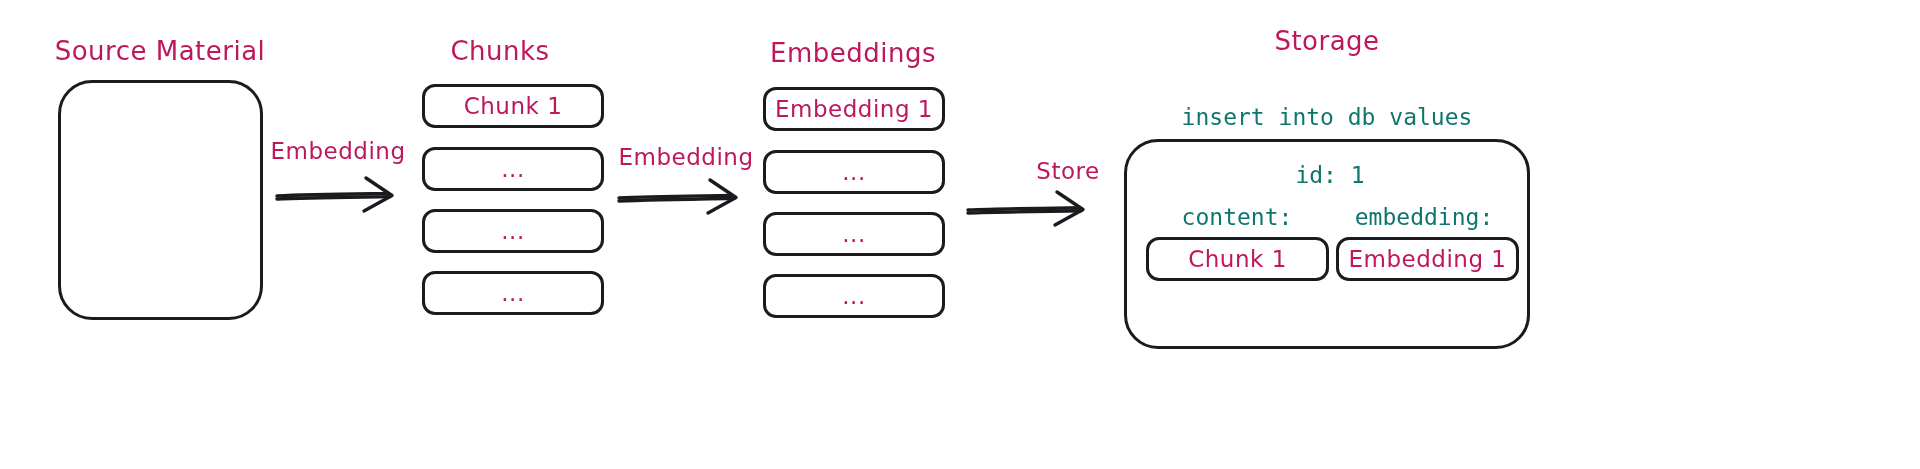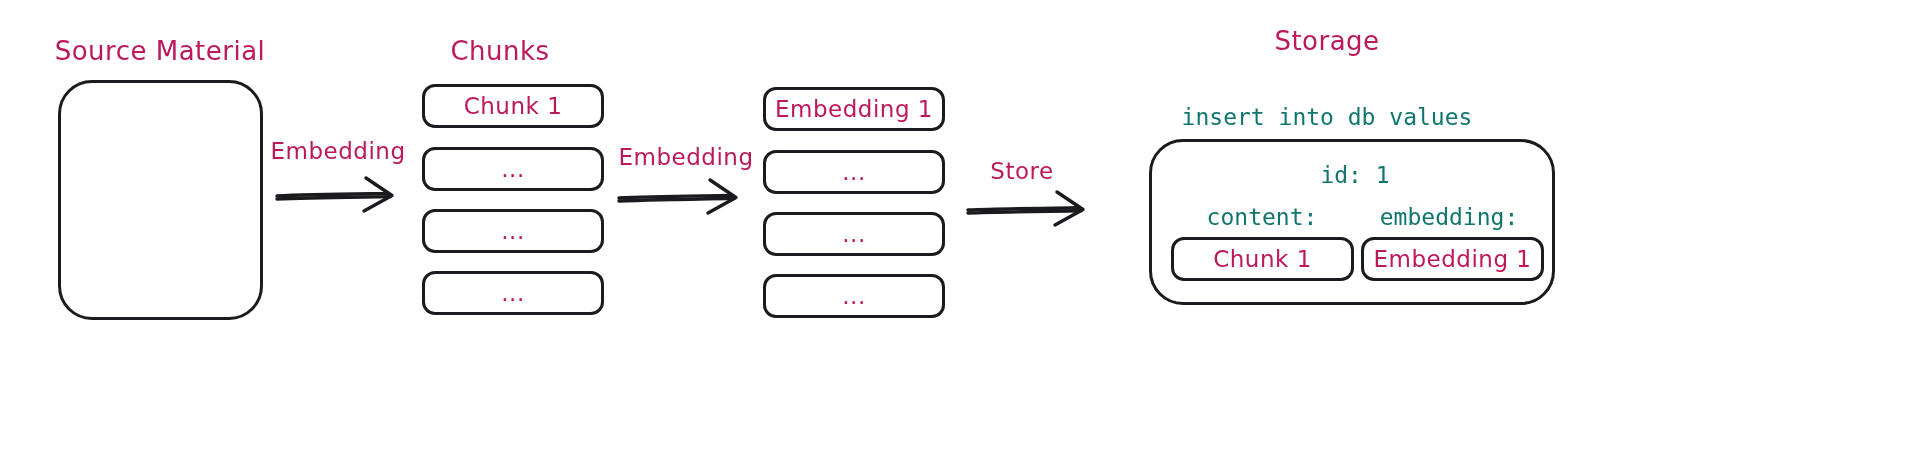--- a/index.html
+++ b/index.html
@@ -141,42 +141,43 @@
   <div class="sketchbox item-box hand" style="left:422px; top:271px; width:182px; height:44px;">...</div>
 
   <div class="arrow-label hand" style="left:686px; top:144px;">Embedding</div>
 
   <svg class="arrow-svg" style="left:618px; top:176px;" width="130" height="40" viewBox="0 0 130 40">
     <path d="M1 22 C30 20.5, 68 20.2, 114 19.4"></path>
     <path d="M1 25 C30 23.8, 68 23.2, 116 22.4"></path>
     <path d="M92 4 L118 21.5 L90 37"></path>
   </svg>
 
+  <div class="col-title hand" style="left:853px; top:38px;">Embeddings</div>
 
   <div class="sketchbox item-box hand" style="left:763px; top:87px; width:182px; height:44px;">Embedding 1</div>
 
   <div class="sketchbox item-box hand" style="left:763px; top:150px; width:182px; height:44px;">...</div>
 
   <div class="sketchbox item-box hand" style="left:763px; top:212px; width:182px; height:44px;">...</div>
 
   <div class="sketchbox item-box hand" style="left:763px; top:274px; width:182px; height:44px;">...</div>
 
-  <div class="arrow-label hand" style="left:1022px; top:158px;">Store</div>
+  <div class="arrow-label hand" style="left:1068px; top:158px;">Store</div>
 
   <svg class="arrow-svg" style="left:967px; top:189px;" width="128" height="40" viewBox="0 0 128 40">
     <path d="M1 21 C30 19.8, 66 19.4, 112 18.8"></path>
     <path d="M1 24 C30 23, 66 22.6, 114 21.8"></path>
     <path d="M90 3 L116 20.5 L88 36"></path>
   </svg>
 
   <div class="col-title hand" style="left:1327px; top:26px;">Storage</div>
 
   <div class="sql-caption mono" style="left:1327px; top:104px;">insert into db values</div>
 
-  <div class="sketchbox storage-box" style="left:1149px; top:139px; width:406px; height:166px;">
+  <div class="sketchbox storage-box" style="left:1124px; top:139px; width:406px; height:210px;">
 
     <div class="db-line mono" style="left:203px; top:20px;">id: 1</div>
 
     <div class="db-line mono" style="left:110px; top:62px;">content:</div>
 
     <div class="db-line mono" style="left:297px; top:62px;">embedding:</div>
 
     <div class="sketchbox db-field-box hand" style="left:19px; top:95px; width:183px; height:44px;">Chunk 1</div>
 
     <div class="sketchbox db-field-box hand" style="left:209px; top:95px; width:183px; height:44px;">Embedding 1</div>

